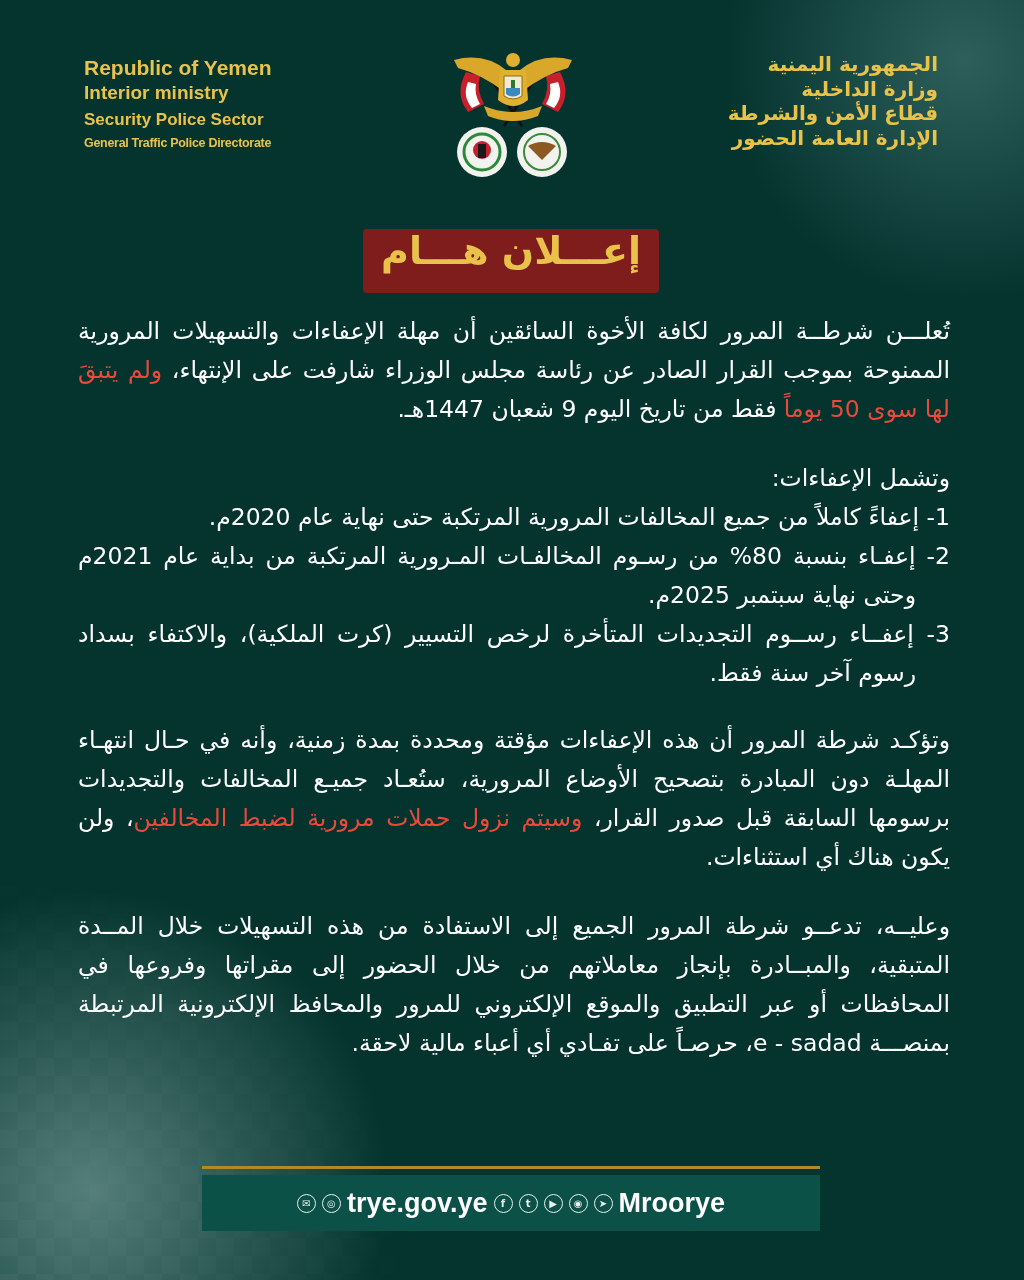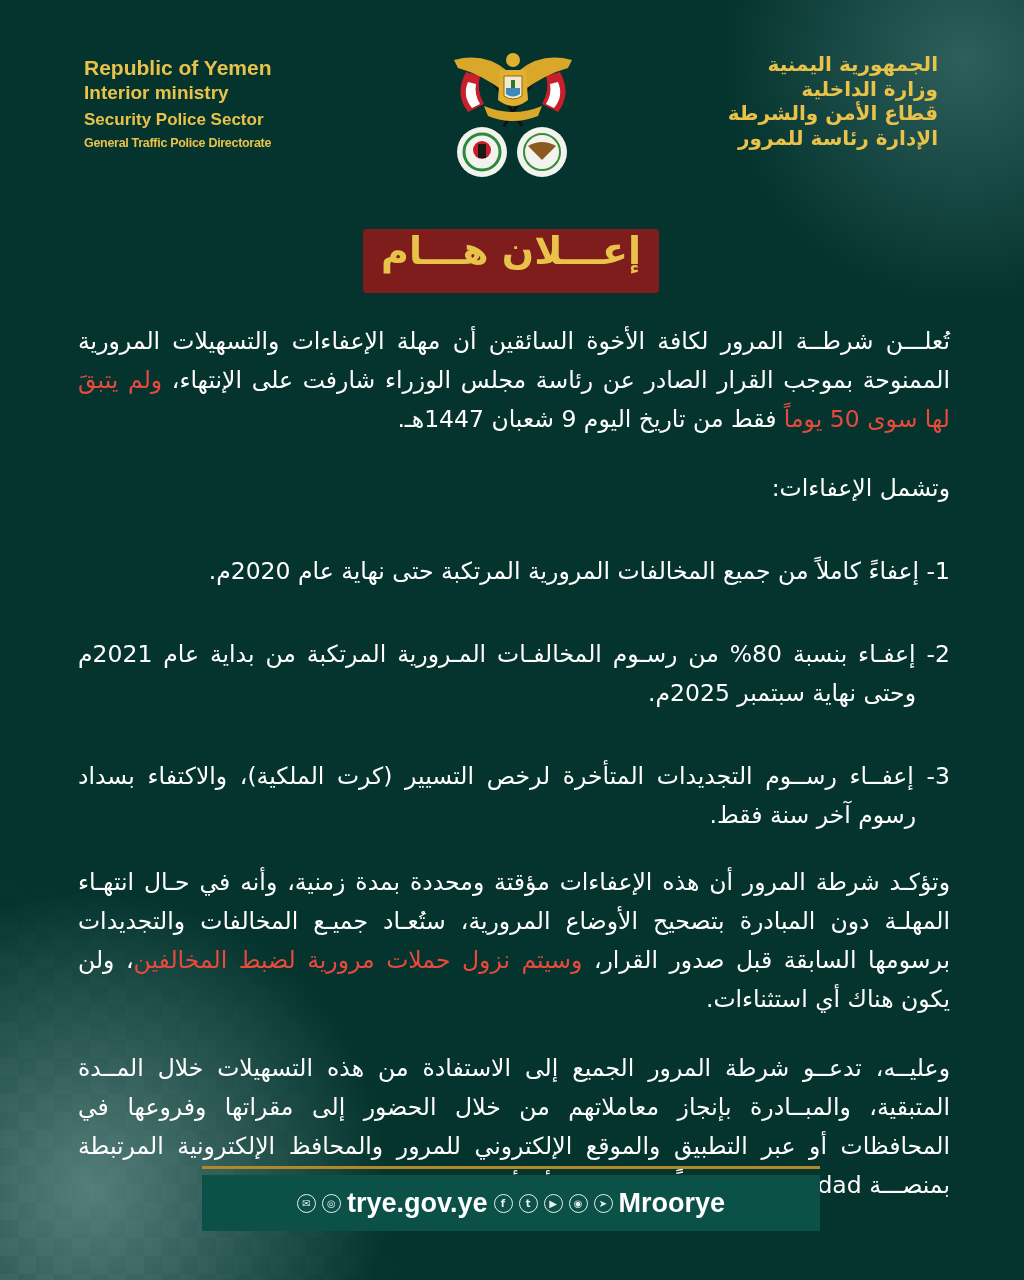--- a/index.html
+++ b/index.html
@@ -45,30 +45,30 @@
   }
   .title-box {
     position:absolute; left:363px; top:229px; width:296px; height:64px;
     background:#7f1d1d; border-radius:4px;
     display:flex; align-items:flex-start; justify-content:center;
   }
   .title-box span {
     color:#e9c24a; font-weight:bold; font-size:38px; direction:rtl;
   }
   .content {
-    position:absolute; left:78px; right:74px; top:322px;
+    position:absolute; left:78px; right:74px; top:312px;
     direction:rtl; text-align:justify; color:#ffffff;
     font-size:23.5px; line-height:39px;
   }
   .content p { margin:0; }
   .content .red { color:#ea4a3c; }
   .p1 { margin-bottom:30px !important; }
   .list-head { margin:0; }
   .list { margin:0; padding:0; list-style:none; }
-  .list li { padding-right:34px; text-indent:-34px;margin-top:44px; }
+  .list li { padding-right:34px; text-indent:-34px; }
   .p3 { margin-top:28px !important; margin-bottom:30px !important; }
   .footer-line {
     position:absolute; left:202px; width:618px; top:1166px; height:3px; background:#b08a26;
   }
   .footer {
     position:absolute; left:202px; width:618px; top:1175px; height:56px; background:#0c5148;
     display:flex; align-items:center; justify-content:center; gap:6px;
   }
   .footer .ic {
     width:19px; height:19px; border:1.5px solid #e8f0ee; border-radius:50%;
@@ -121,21 +121,21 @@
     <circle cx="98" cy="108" r="25" fill="#f2f2ee"></circle>
     <circle cx="98" cy="108" r="18" fill="none" stroke="#3a8a3a" stroke-width="2"></circle>
     <path d="M84 102 Q98 94 112 102 L98 116 Z" fill="#8a5a20"></path>
   </svg>
 </div>
 
 <div class="header-ar">
   <div>الجمهورية اليمنية</div>
   <div>وزارة الداخلية</div>
   <div>قطاع الأمن والشرطة</div>
-  <div>الإدارة رئاسة للمرور</div>
+  <div>الإدارة العامة الحضور</div>
 </div>
 
 <div class="title-box">
   <span>إعـــلان هـــام</span>
 </div>
 
 <div class="content">
   <p class="p1"><span>تُعلـــن شرطــة المرور لكافة الأخوة السائقين أن مهلة الإعفاءات والتسهيلات المرورية الممنوحة بموجب القرار الصادر عن رئاسة مجلس الوزراء شارفت على الإنتهاء، </span><span class="red">ولم يتبقَ لها سوى 50 يوماً</span><span> فقط من تاريخ اليوم 9 شعبان 1447هـ.</span></p>
 
   <p class="list-head">وتشمل الإعفاءات:</p>

